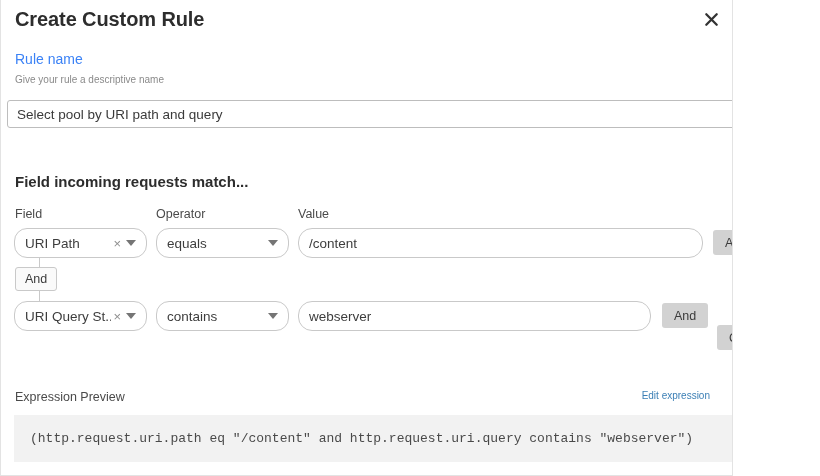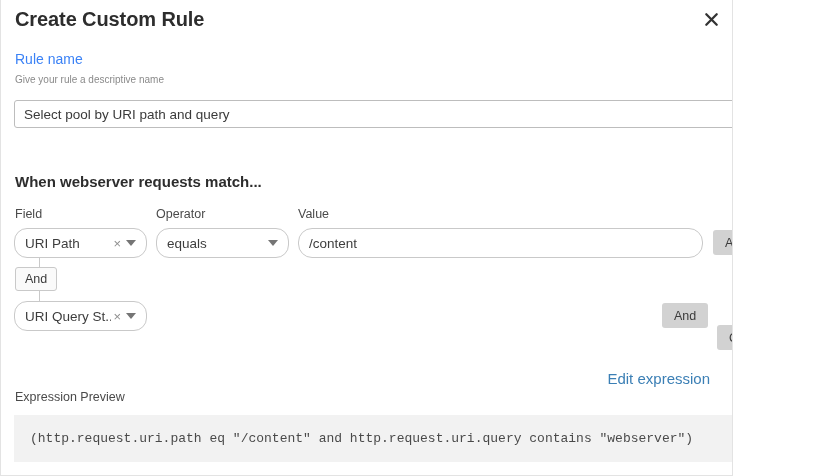--- a/index.html
+++ b/index.html
@@ -46,21 +46,21 @@
     color: #3b82f6;
   }
   .rule-name-help {
     position: absolute;
     left: 14px; top: 74px;
     font-size: 10px;
     color: #8a8a8a;
   }
   .rule-name-input {
     position: absolute;
-    left: 13px; top: 100px;
+    left: 6px; top: 100px;
     width: 785px; height: 28px;
     border: 1px solid #bdbdbd;
     border-radius: 3px;
     background: #fff;
     font-family: "Liberation Sans", sans-serif;
     font-size: 13.5px;
     color: #3a3a3a;
     padding: 0 9px;
     outline: none;
   }
@@ -196,22 +196,22 @@
 
   
   .exp-label {
     position: absolute;
     left: 14px; top: 390px;
     font-size: 12.5px;
     color: #4a4a4a;
   }
   .edit-expression {
     position: absolute;
-    right: 22px; top: 370px;
-    font-size: 15px;
+    right: 22px; top: 390px;
+    font-size: 10px;
     color: #3b7fb5;
     text-decoration: none;
     cursor: pointer;
   }
   .exp-box {
     position: absolute;
     left: 13px; top: 415px;
     width: 795px; height: 47px;
     background: #f2f2f2;
     display: flex; align-items: center;
@@ -233,21 +233,21 @@
   <button class="close-btn">
     <svg width="15" height="15" viewBox="0 0 15 15">
       <path d="M2.3 2.3 L12.7 12.7 M12.7 2.3 L2.3 12.7" stroke="#333" stroke-width="2.3" stroke-linecap="round"></path>
     </svg>
   </button>
 
   <div class="rule-name-label">Rule name</div>
   <div class="rule-name-help">Give your rule a descriptive name</div>
   <input class="rule-name-input" type="text" value="Select pool by URI path and query" placeholder="Rule name" style="">
 
-  <div class="section-heading">When webserver requests match...</div>
+  <div class="section-heading">Field incoming requests match...</div>
 
   <div class="col-label field">Field</div>
   <div class="col-label operator">Operator</div>
   <div class="col-label value">Value</div>
 
   <div class="connector"></div>
   <div class="and-chip">And</div>
 
   <div class="cond-row r1">
     <div class="sel field-sel">
@@ -267,20 +267,25 @@
       </svg>
     </button>
   </div>
 
   <div class="cond-row r2">
     <div class="sel field-sel">
       <span class="sel-text">URI Query St...</span>
       <span class="sel-clear">×</span>
       <span class="caret"></span>
     </div>
+    <div class="sel op-sel">
+      <span class="sel-text">contains</span>
+      <span class="caret"></span>
+    </div>
+    <input class="val-input v2" type="text" value="webserver" placeholder="Value" style="">
     <button class="logic-btn and2">And</button>
     <button class="logic-btn or2">Or</button>
     <button class="del-btn d2">
       <svg width="13" height="13" viewBox="0 0 13 13">
         <path d="M2 2 L11 11 M11 2 L2 11" stroke="#333" stroke-width="2.2" stroke-linecap="round"></path>
       </svg>
     </button>
   </div>
 
   <div class="exp-label">Expression Preview</div>

